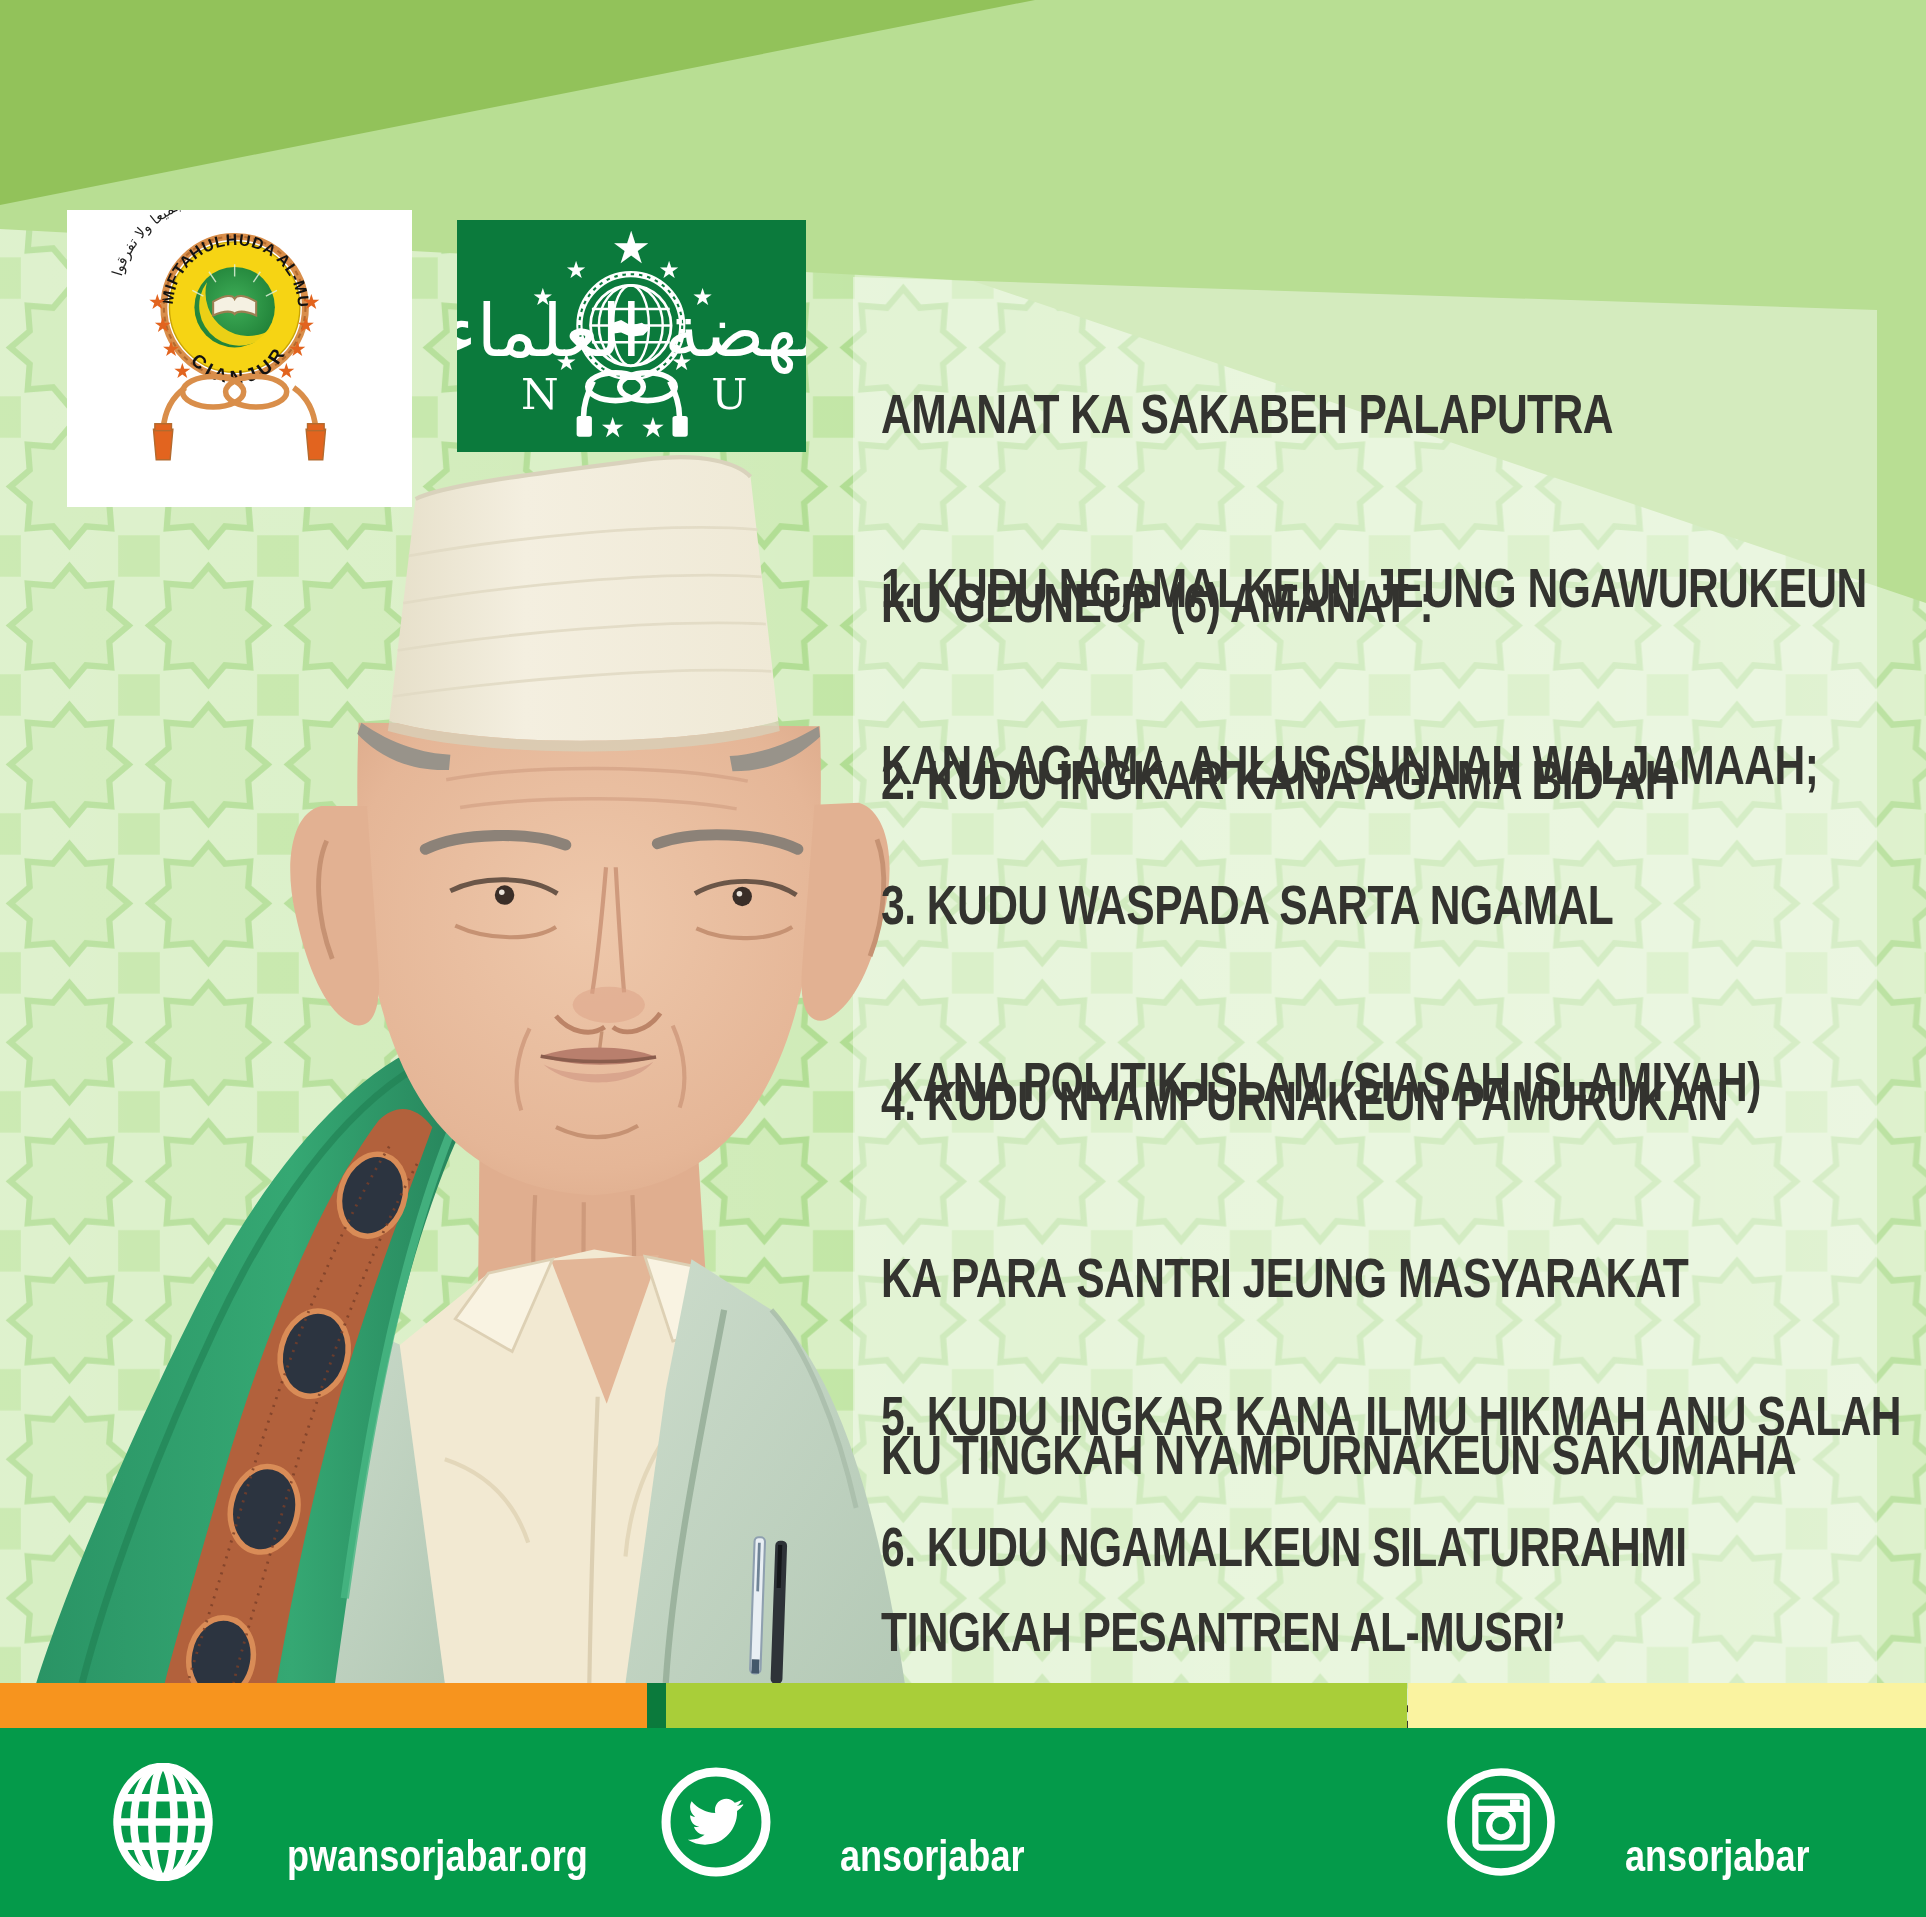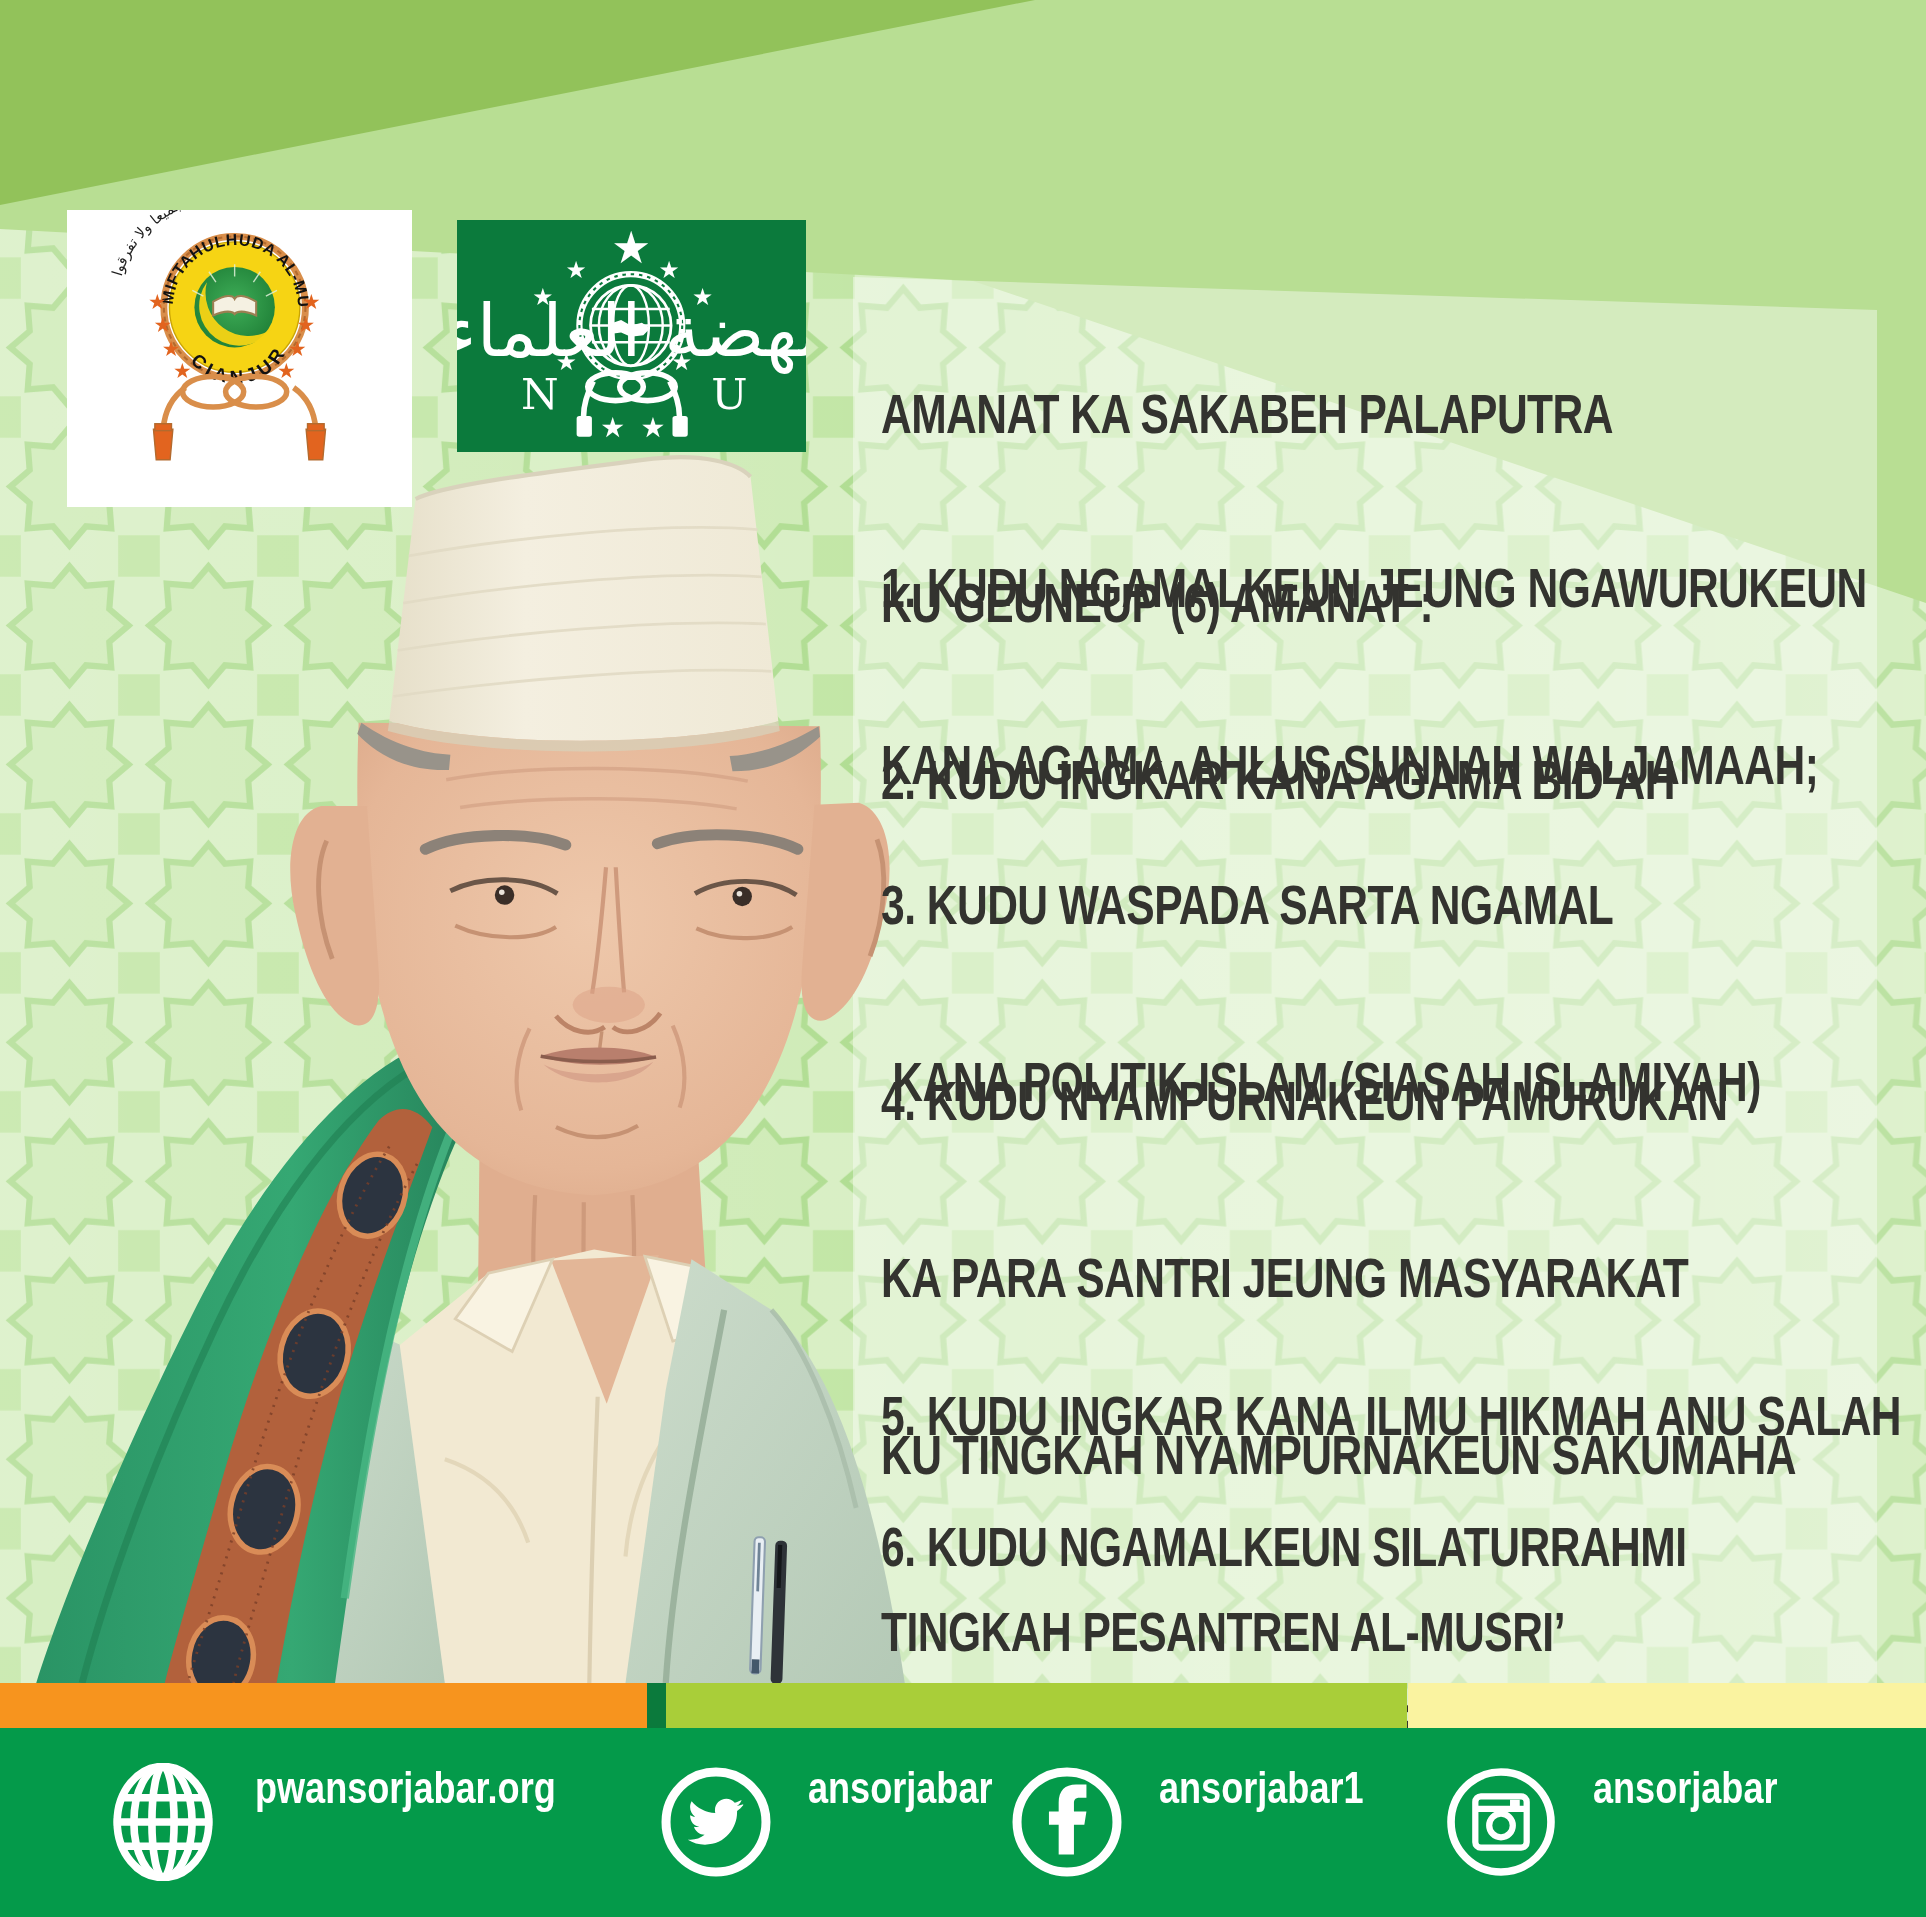--- a/index.html
+++ b/index.html
@@ -20,21 +20,21 @@
   .logo-nu{position:absolute;left:457px;top:220px;width:349px;height:232px;background:#0b7a3c;}
   
   .textcol{position:absolute;left:881px;top:0;width:1320px;color:#33332f;}
   .tblock{position:absolute;left:0;transform:scaleX(0.76);transform-origin:0 0;
     font-weight:bold;font-size:56px;line-height:59px;letter-spacing:-0.7px;white-space:pre;}
   .tblock.head{line-height:63px;}
   
   .stripe{position:absolute;top:1683px;height:45px;}
   
   .footer{position:absolute;left:0;top:1728px;width:1926px;height:190px;background:#049a4a;}
-  .social{position:absolute;top:1763px;height:118px;display:flex;align-items:flex-start;}
+  .social{position:absolute;top:1763px;height:118px;display:flex;align-items:flex-end;gap:32px;}
   .social .icon{width:118px;height:118px;flex:0 0 auto;}
   .social .label{color:#ffffff;font-weight:bold;font-size:44px;letter-spacing:0;
      transform:scaleX(0.82);transform-origin:0 50%;margin-left:33px;white-space:pre;}
   svg{display:block;}
 </style>
 </head>
 <body>
 
 <div class="canvas">
 
@@ -327,27 +327,20 @@
   </div>
 
   <div class="social" style="left:657px">
     <svg class="icon" viewBox="0 0 170 170">
       <circle cx="85" cy="85" r="72" fill="none" stroke="#ffffff" stroke-width="13"></circle>
       <path transform="translate(40,50) scale(0.55)" fill="#ffffff" d="M153,17c-5,2-11,4-17,5 6-4 11-9 13-16-6,3-12,6-18,7-6-6-14-10-22-10-17,0-30,13-30,30 0,2 0,5 1,7-25-1-47-13-62-31-3,5-4,10-4,16 0,10 5,19 13,25-5,0-9-2-13-4v1c0,15 10,27 24,29-3,1-5,1-8,1-2,0-4,0-6-1 4,12 15,21 28,21-10,8-23,13-37,13-2,0-5,0-7,0 13,8 29,13 45,13 54,0 84-45 84-84v-4c6-4 11-9 16-15z"></path>
     </svg>
     <div class="label">ansorjabar</div>
   </div>
 
-  <div class="social" style="left:1008px">
-    <svg class="icon" viewBox="0 0 170 170">
-      <circle cx="85" cy="85" r="72" fill="none" stroke="#ffffff" stroke-width="13"></circle>
-      <path fill="#ffffff" d="M95,132 h-22 v-43 h-14 v-19 h14 v-13 c0,-17 9,-26 25,-26 h15 v19 h-10 c-6,0 -8,3 -8,8 v12 h18 l-3,19 h-15 z"></path>
-    </svg>
-    <div class="label">ansorjabar1</div>
-  </div>
 
   <div class="social" style="left:1442px">
     <svg class="icon" viewBox="0 0 170 170">
       <circle cx="85" cy="85" r="72" fill="none" stroke="#ffffff" stroke-width="11"></circle>
       <g stroke="#ffffff" stroke-width="9" fill="none">
         <rect x="48" y="48" width="74" height="74" rx="8"></rect>
         <circle cx="85" cy="90" r="17"></circle>
         <path d="M 48,66 h74"></path>
       </g>
       <rect x="98" y="53" width="14" height="10" fill="#ffffff"></rect>

